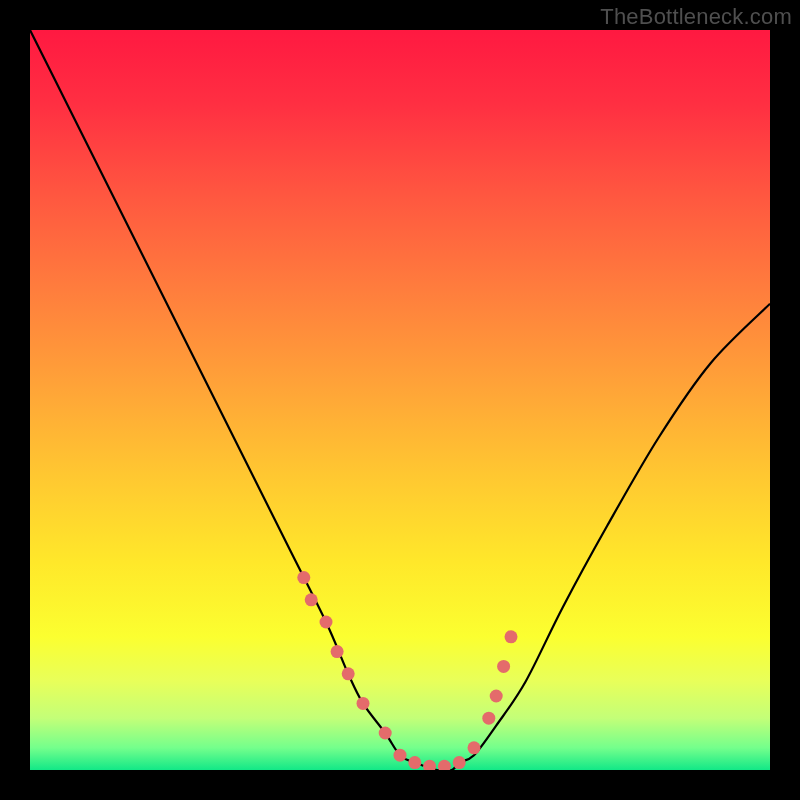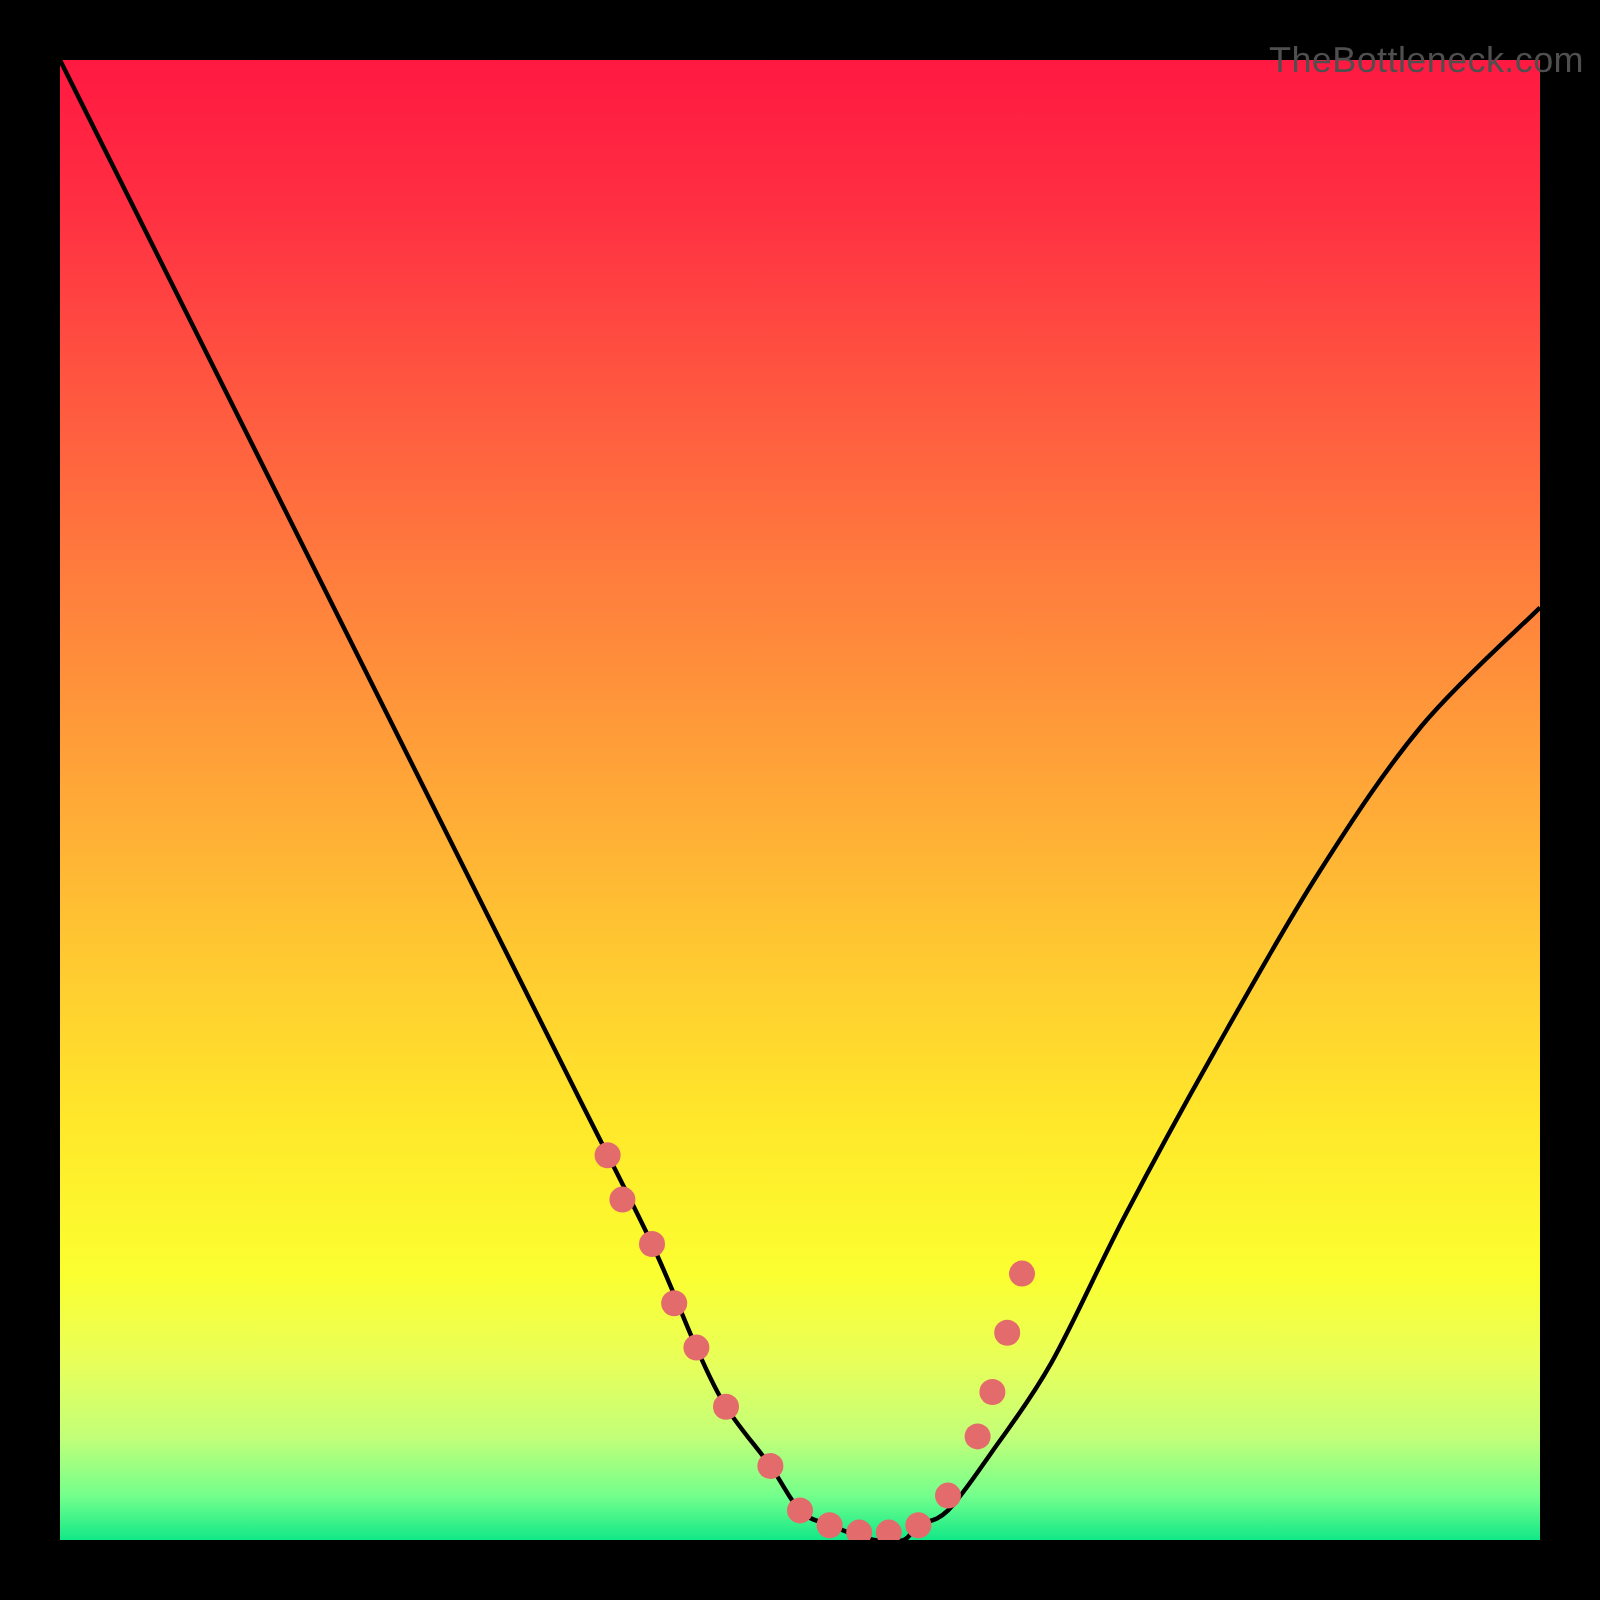--- a/index.html
+++ b/index.html
@@ -19,24 +19,24 @@
   }
   .plot {
     position: absolute;
     left: 30px;
     top: 30px;
     width: 740px;
     height: 740px;
   }
   .watermark {
     position: absolute;
-    top: 20px;
+    top: 4px;
     right: 8px;
     color: #4f4f4f;
-    font-size: 18px;
+    font-size: 22px;
     font-weight: 500;
     letter-spacing: 0.2px;
     z-index: 10;
   }
 </style>
 </head>
 <body>
 
 <div class="frame">
   <div class="watermark">TheBottleneck.com</div>

